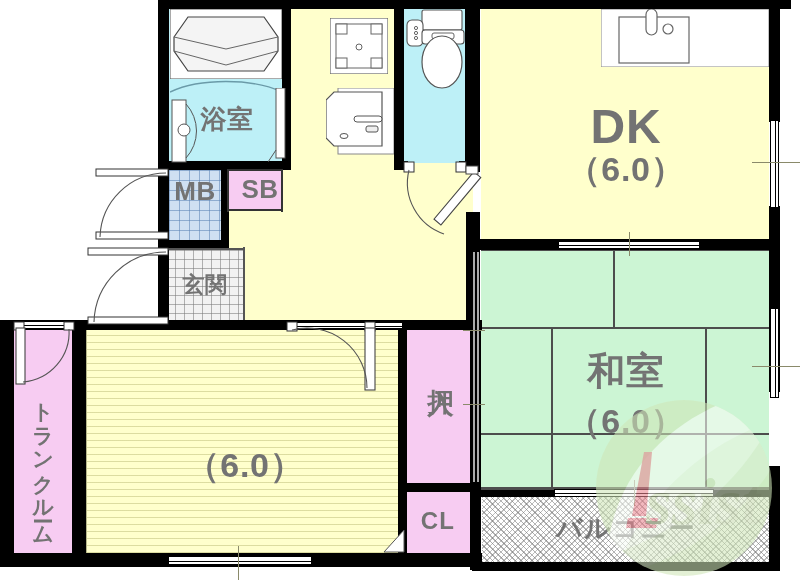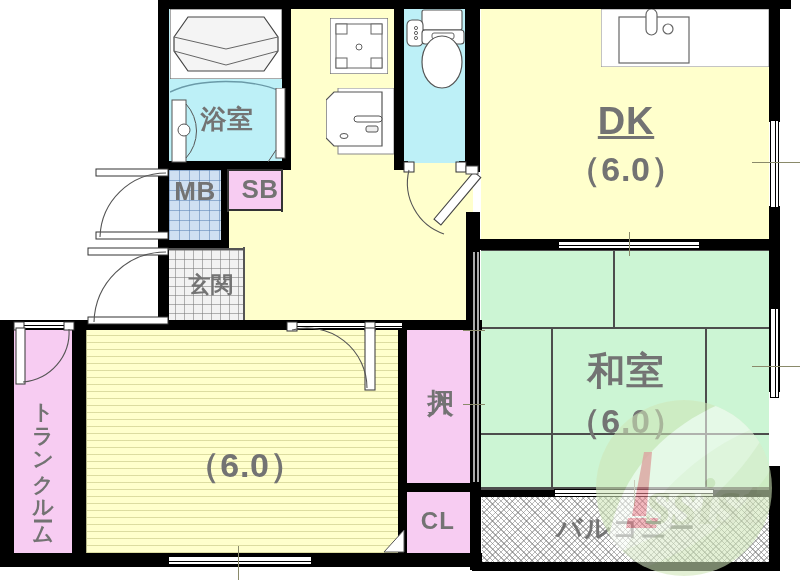--- a/index.html
+++ b/index.html
@@ -70,21 +70,21 @@
     line-height:1.05;
     white-space:pre;
     letter-spacing:.02em;
   }
   .lbl.vert{
     writing-mode:vertical-rl;
     text-orientation:upright;
     white-space:pre;
     line-height:1.0;
   }
-  .lbl-dk{font-size:38px;text-decoration:underline;}
+  .lbl-dk{font-size:48px;}
   .lbl-room{font-size:38px;}
   .lbl-area{font-size:34px;}
   .lbl-wc{font-size:30px;letter-spacing:.12em;}
   .lbl-yoku{font-size:26px;}
   .lbl-genkan{font-size:22px;}
   .lbl-mb{font-size:26px;}
   .lbl-sb{font-size:26px;}
   .lbl-oshi{font-size:26px;}
   .lbl-cl{font-size:24px;letter-spacing:.05em;}
   .lbl-balcony{font-size:26px;letter-spacing:.06em;}
@@ -387,21 +387,21 @@
 
 
   <div class="lbl lbl-dk" style="left:556px;top:102px;width:140px;">DK</div>
   <div class="lbl lbl-area" style="left:546px;top:152px;width:160px;">（6.0）</div>
 
   <div class="lbl lbl-room" style="left:556px;top:352px;width:140px;">和室</div>
   <div class="lbl lbl-area" style="left:546px;top:404px;width:160px;">（6.0）</div>
 
   <div class="lbl lbl-area" style="left:165px;top:448px;width:160px;">（6.0）</div>
 
-  <div class="lbl lbl-genkan" style="left:170px;top:273px;width:70px;margin-left:6px;">玄関</div>
+  <div class="lbl lbl-genkan" style="left:170px;top:273px;width:70px;">玄関</div>
 
   <div class="lbl vert lbl-oshi" style="left:426px;top:368px;width:28px;">押入</div>
 
   <div class="lbl lbl-cl" style="left:408px;top:508px;width:60px;">CL</div>
 
   <div class="lbl vert lbl-trunk" style="left:30px;top:388px;width:24px;">トランクルーム</div>
 
   <div class="lbl lbl-balcony" style="left:540px;top:515px;width:172px;">バルコニー</div>
 
   <div class="lbl lbl-mb" style="left:171px;top:178px;width:48px;line-height:1.0;">MB</div>

